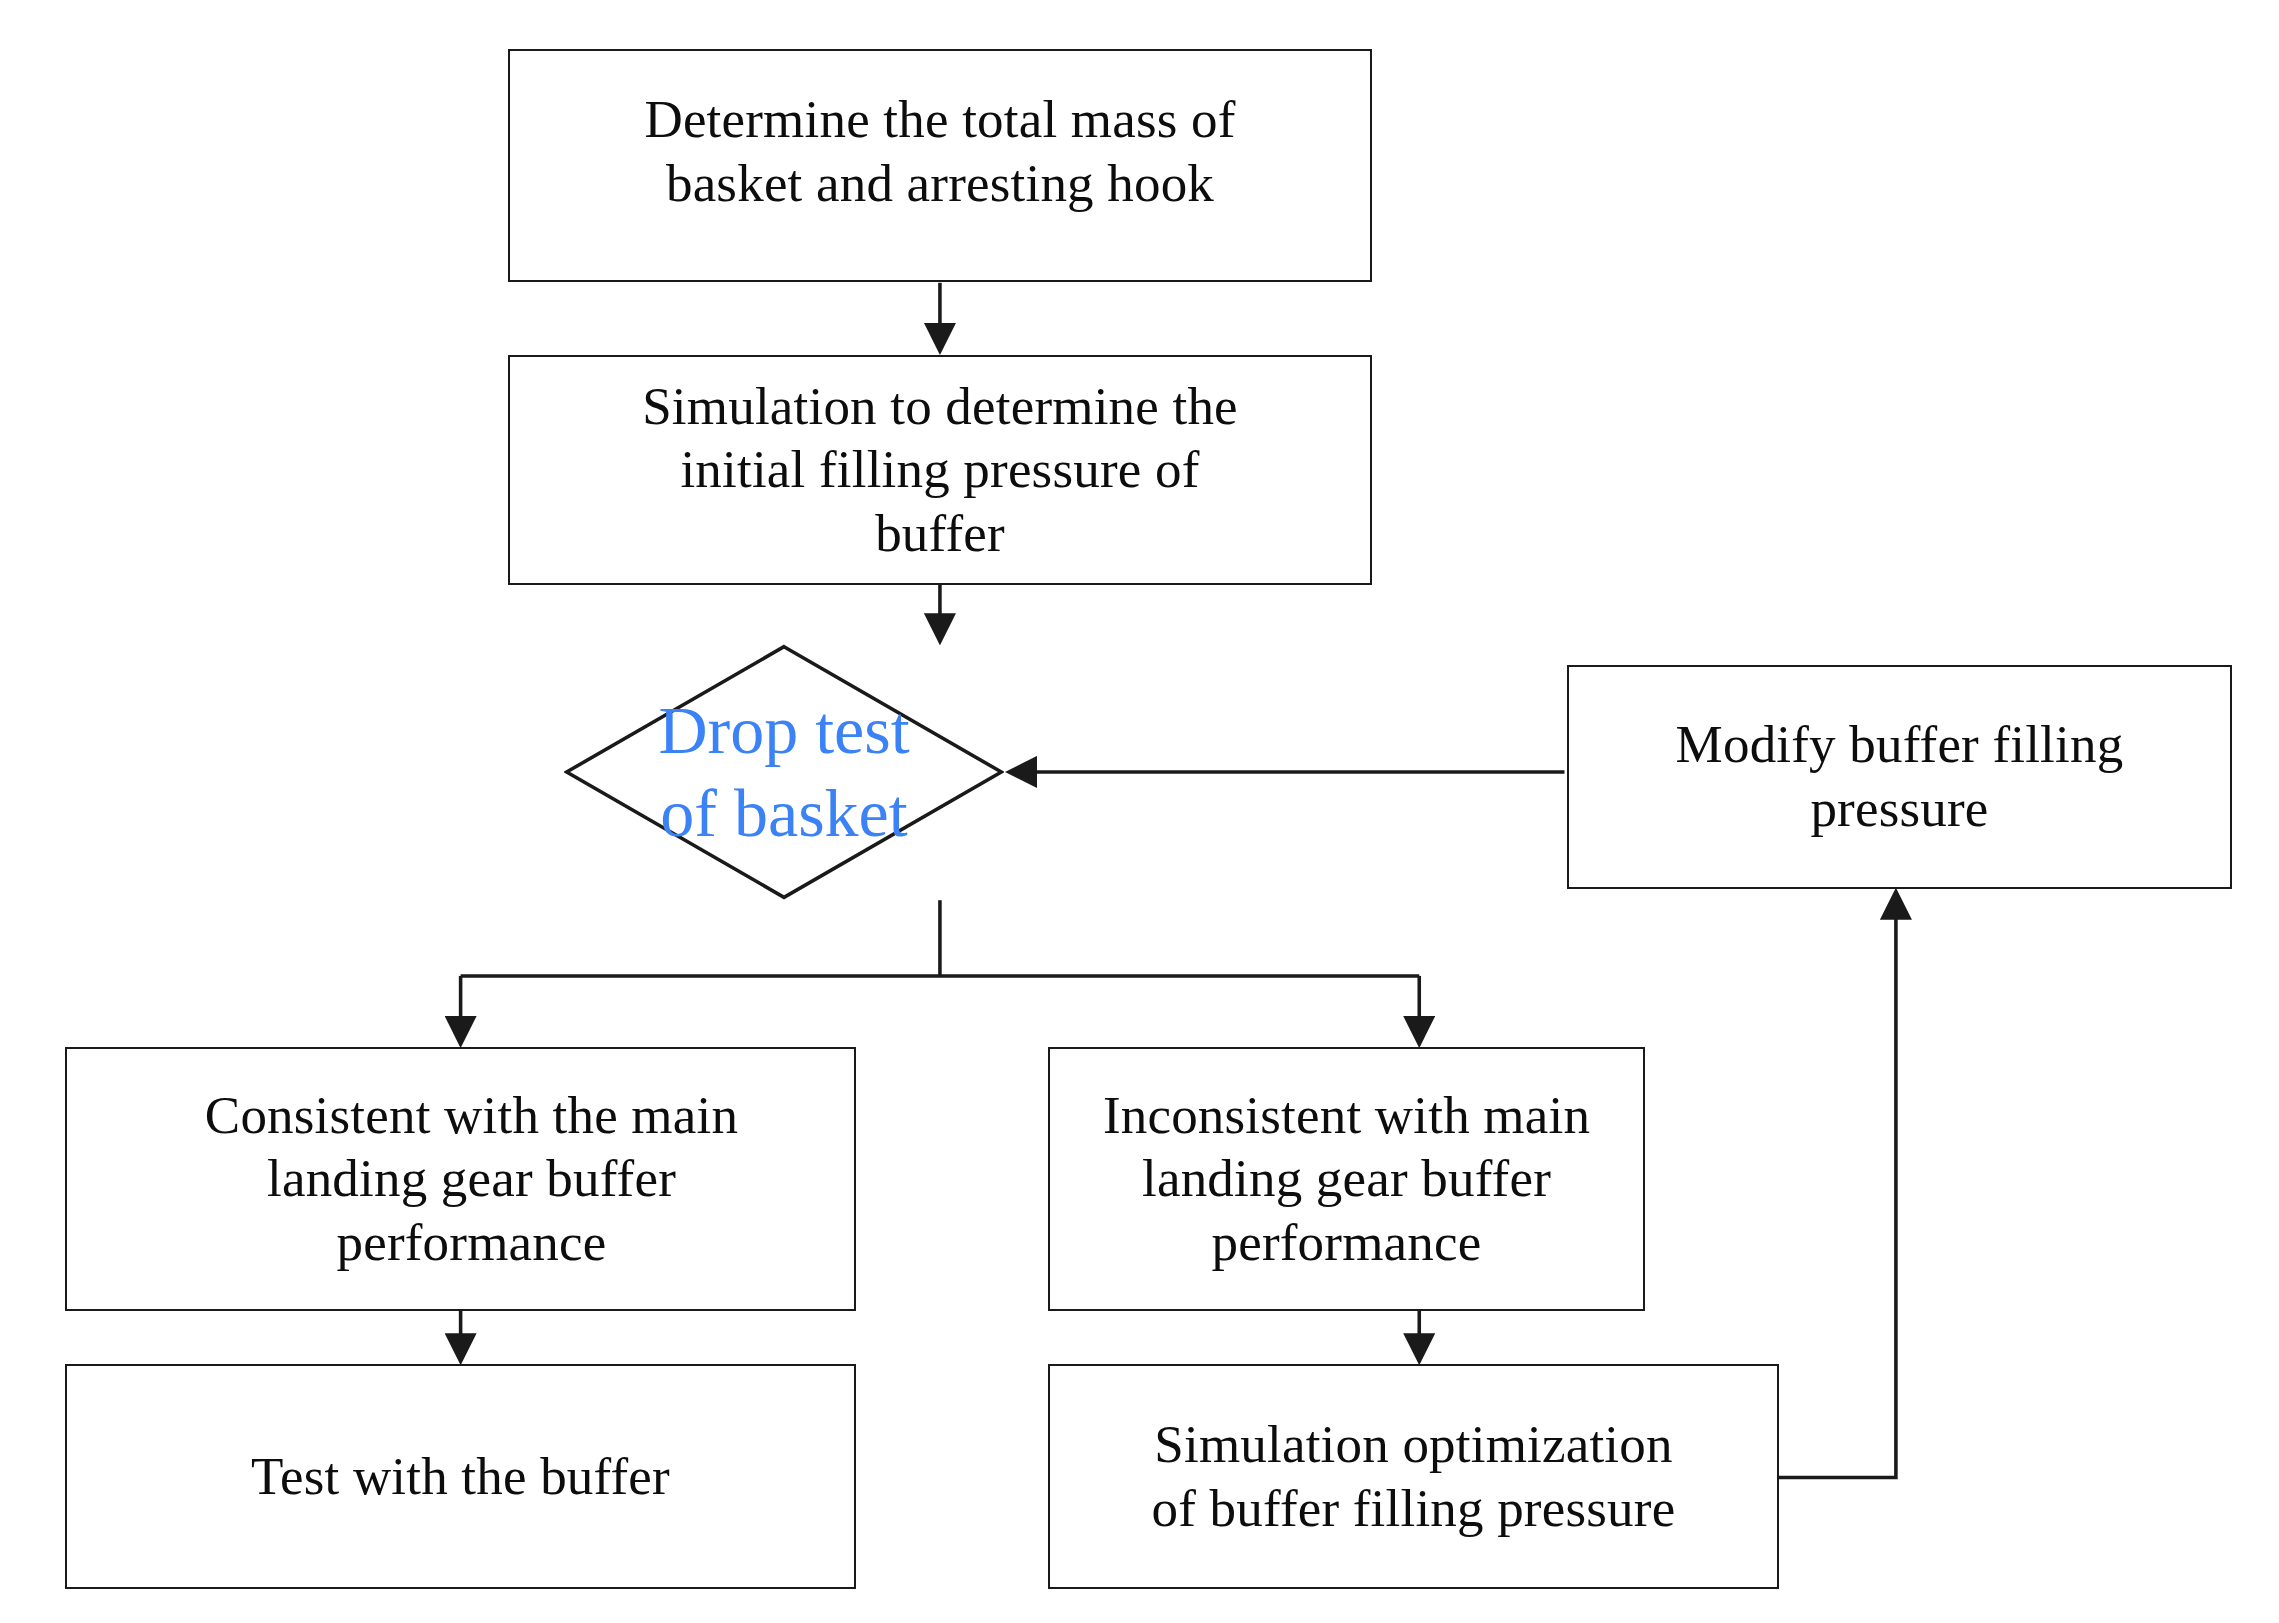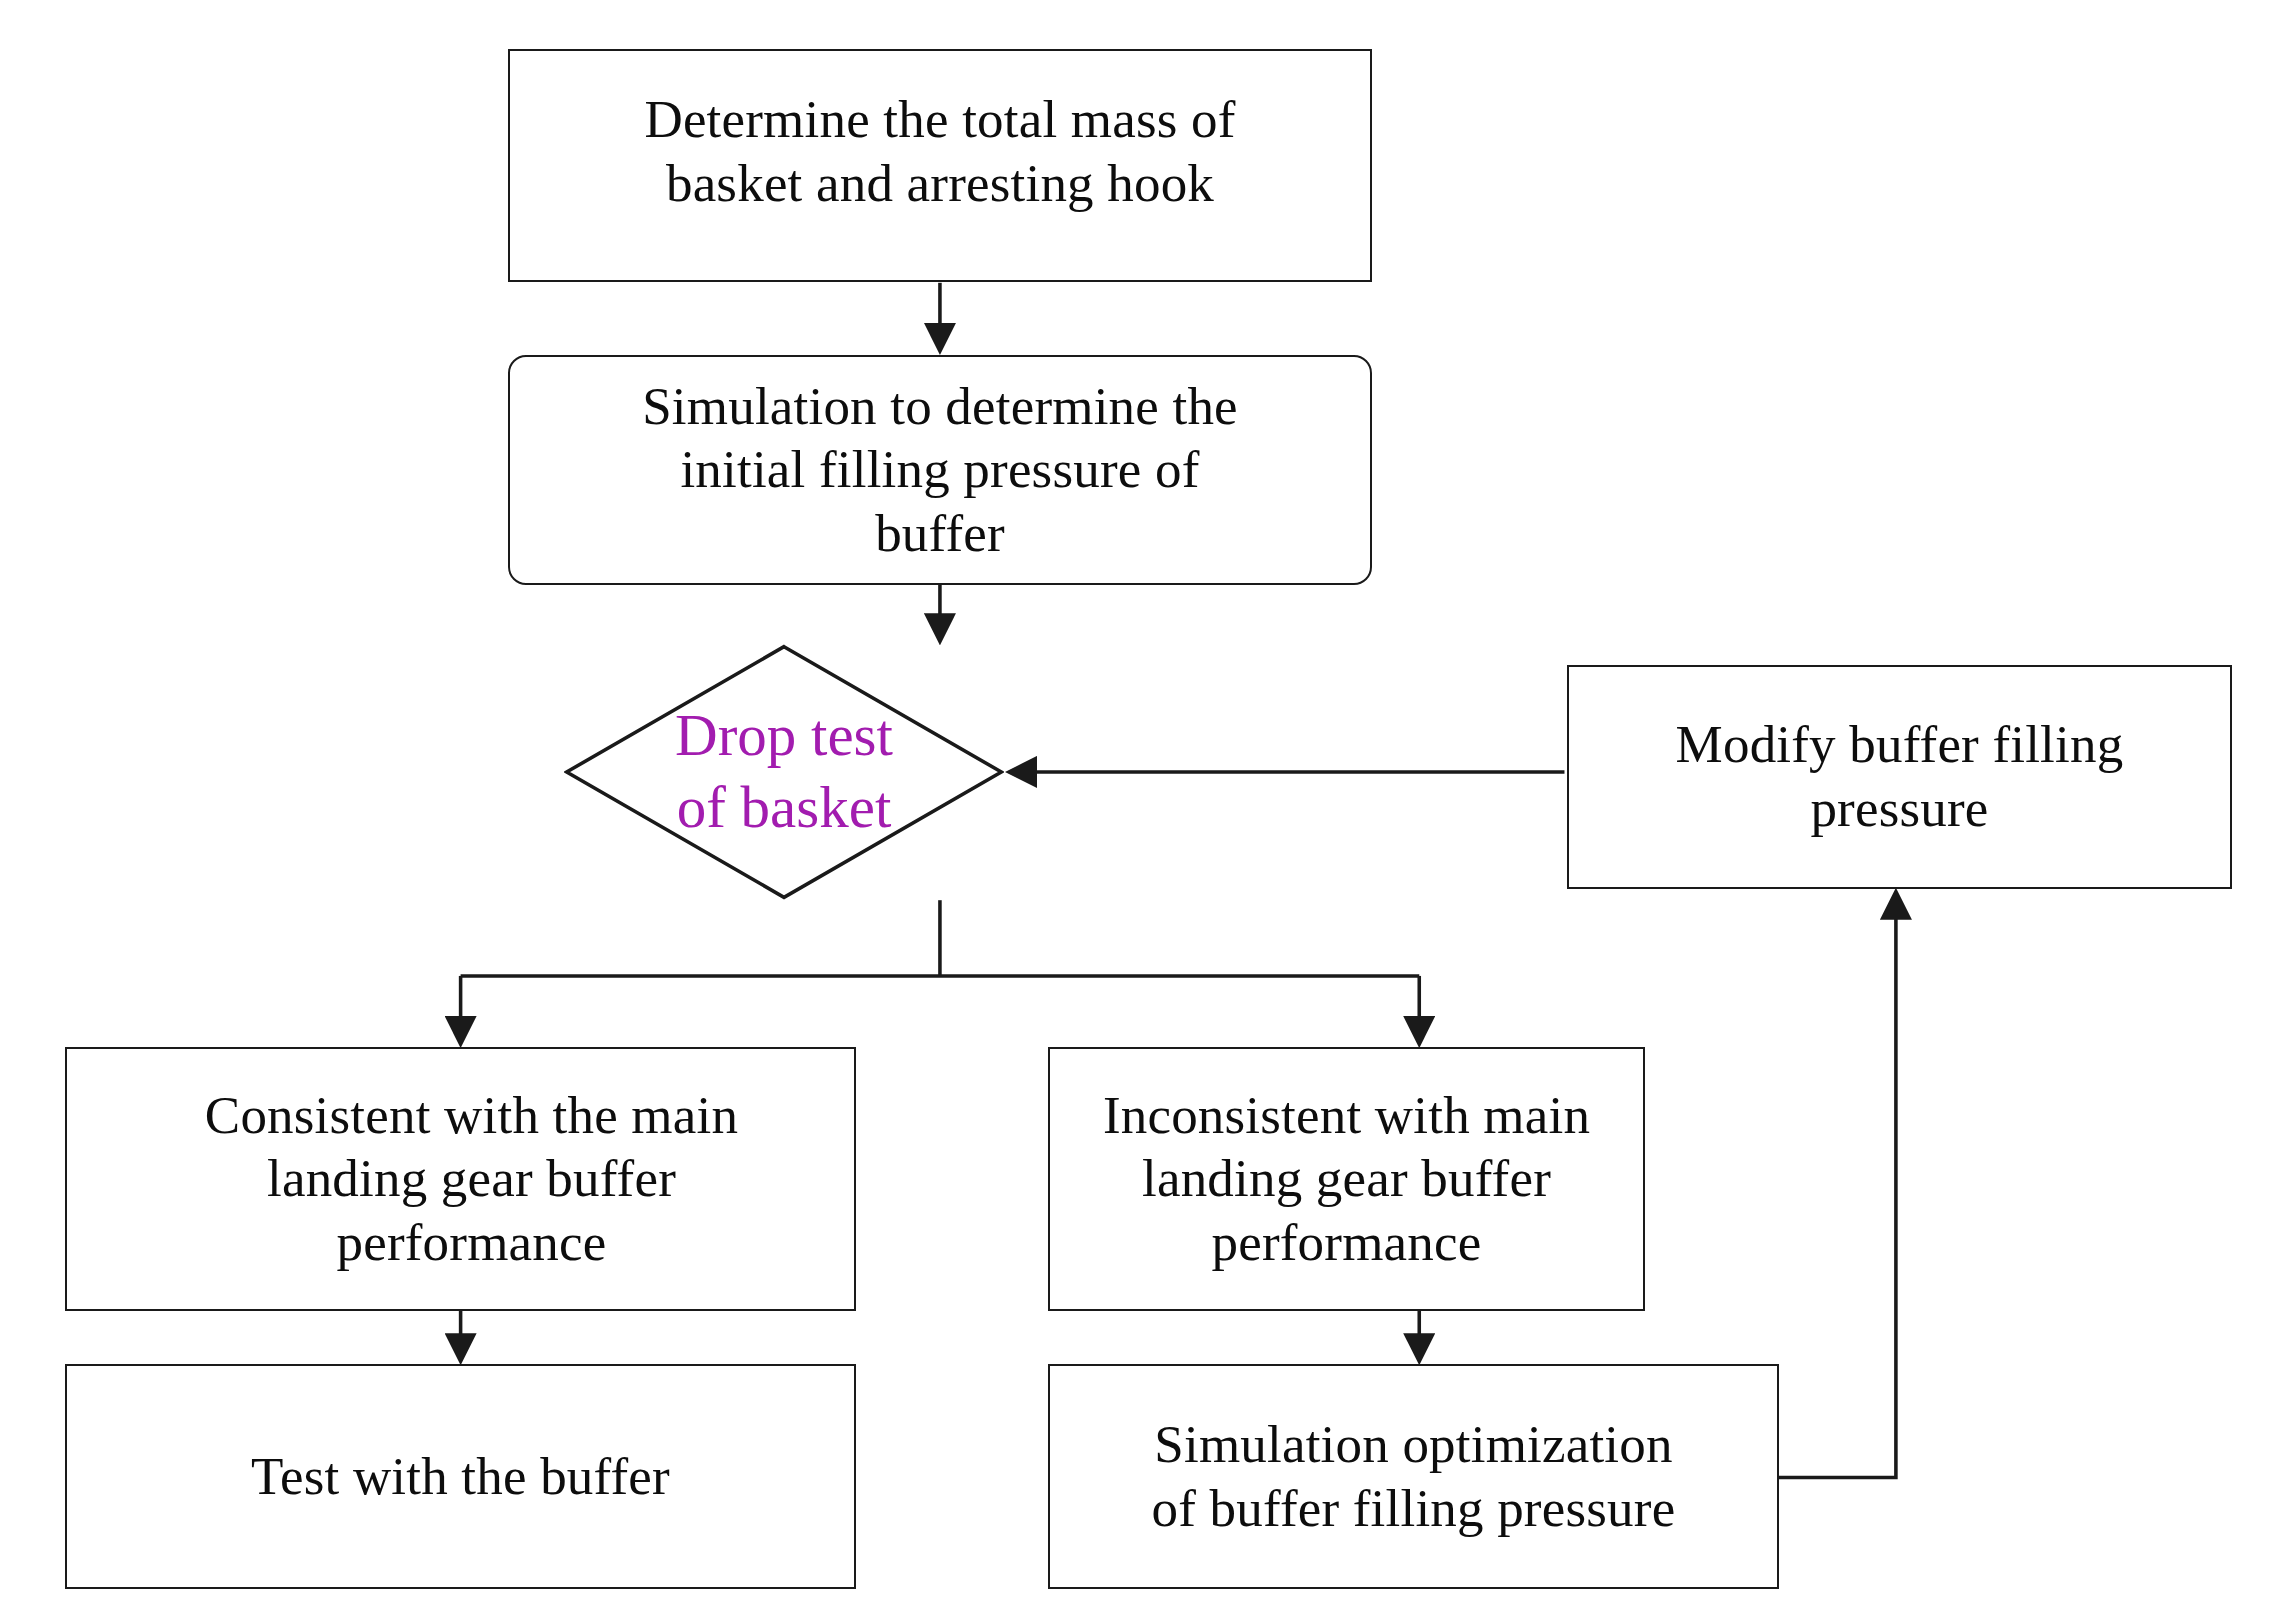--- a/index.html
+++ b/index.html
@@ -42,21 +42,21 @@
     padding: 0 16px;
     font-size: 53px;
     line-height: 1.20;
     color: #0d0d0d;
     white-space: pre-line;
     letter-spacing: 0.2px;
   }
   
   #node-total-mass      { left: 508px;  top: 49px;   width: 864px; height: 233px; justify-content: flex-end; }
   #node-total-mass .txt { padding-bottom: 27px; }
-  #node-initial-pressure{ left: 508px;  top: 355px;  width: 864px; height: 230px; border-radius: 18px; }
+  #node-initial-pressure{ left: 508px;  top: 355px;  width: 864px; height: 230px; }
   #node-modify-pressure { left: 1567px; top: 665px;  width: 665px; height: 224px; }
   #node-consistent      { left: 65px;   top: 1047px; width: 791px; height: 264px; padding-left: 22px; }
   #node-inconsistent    { left: 1048px; top: 1047px; width: 597px; height: 264px; }
   #node-test-buffer     { left: 65px;   top: 1364px; width: 791px; height: 225px; }
   #node-sim-optimization{ left: 1048px; top: 1364px; width: 731px; height: 225px; }
 
   
   #node-drop-test {
     position: absolute;
     left: 564px;
@@ -72,23 +72,23 @@
   #node-drop-test .dlabel {
     position: absolute;
     left: 0;
     top: 0;
     width: 100%;
     height: 100%;
     display: flex;
     align-items: center;
     justify-content: center;
     text-align: center;
-    font-size: 59px;
+    font-size: 68px;
     line-height: 1.22;
-    color: #a21caf;
+    color: #3b82f6;
     white-space: pre-line;
   }
 </style>
 </head>
 <body>
 
 <div id="canvas">
 
   <svg id="edges" viewBox="0 0 2558 1822" xmlns="http://www.w3.org/2000/svg">
     <defs>

